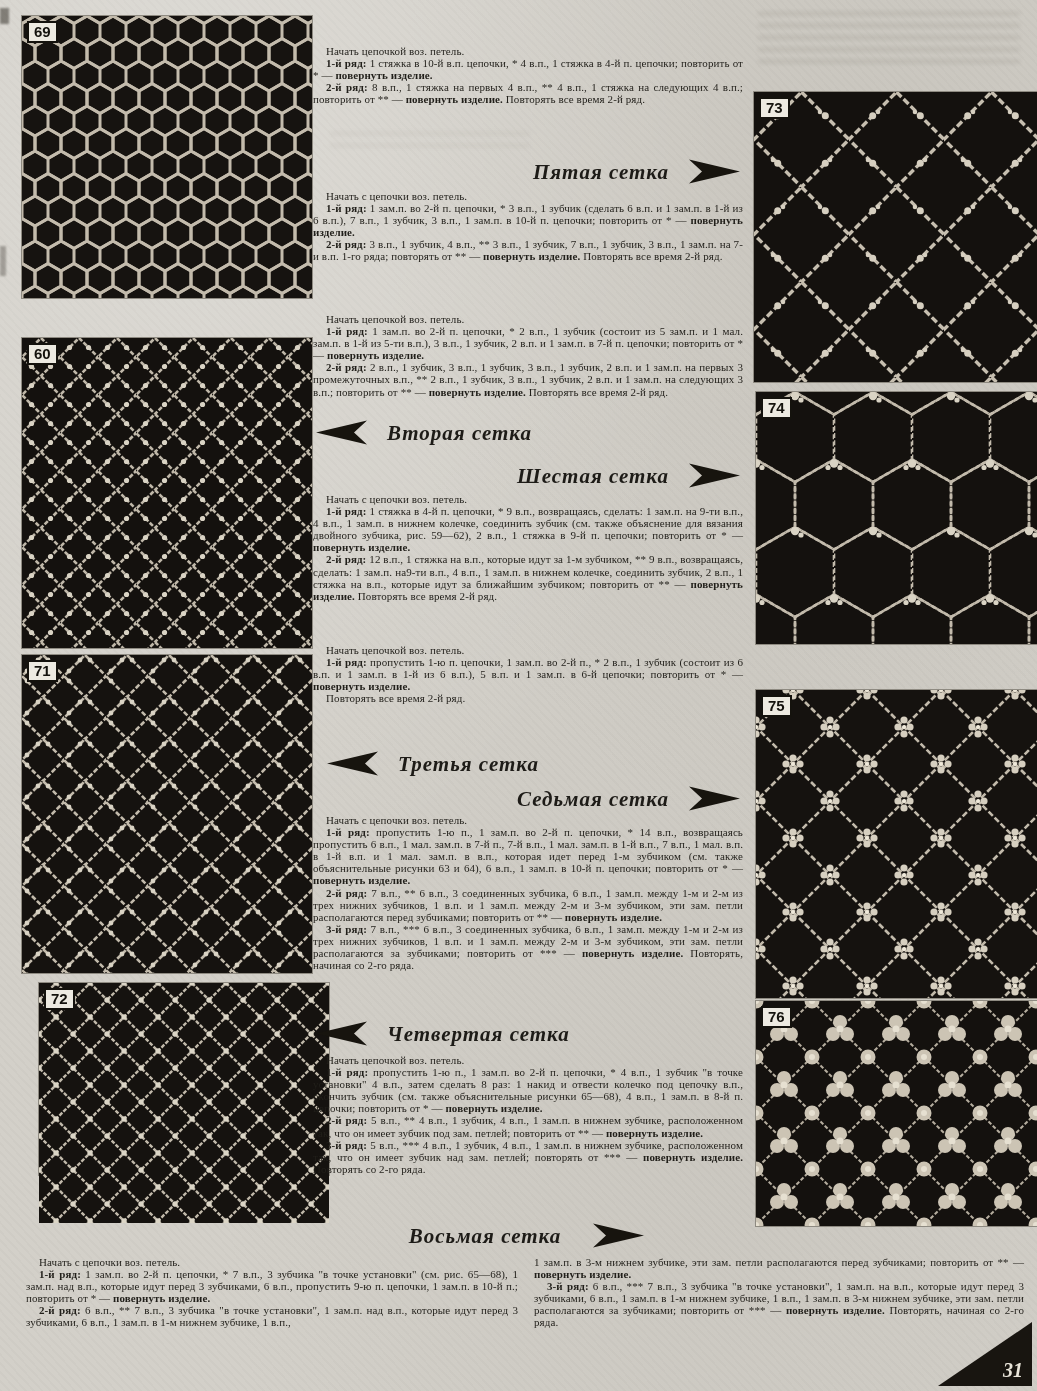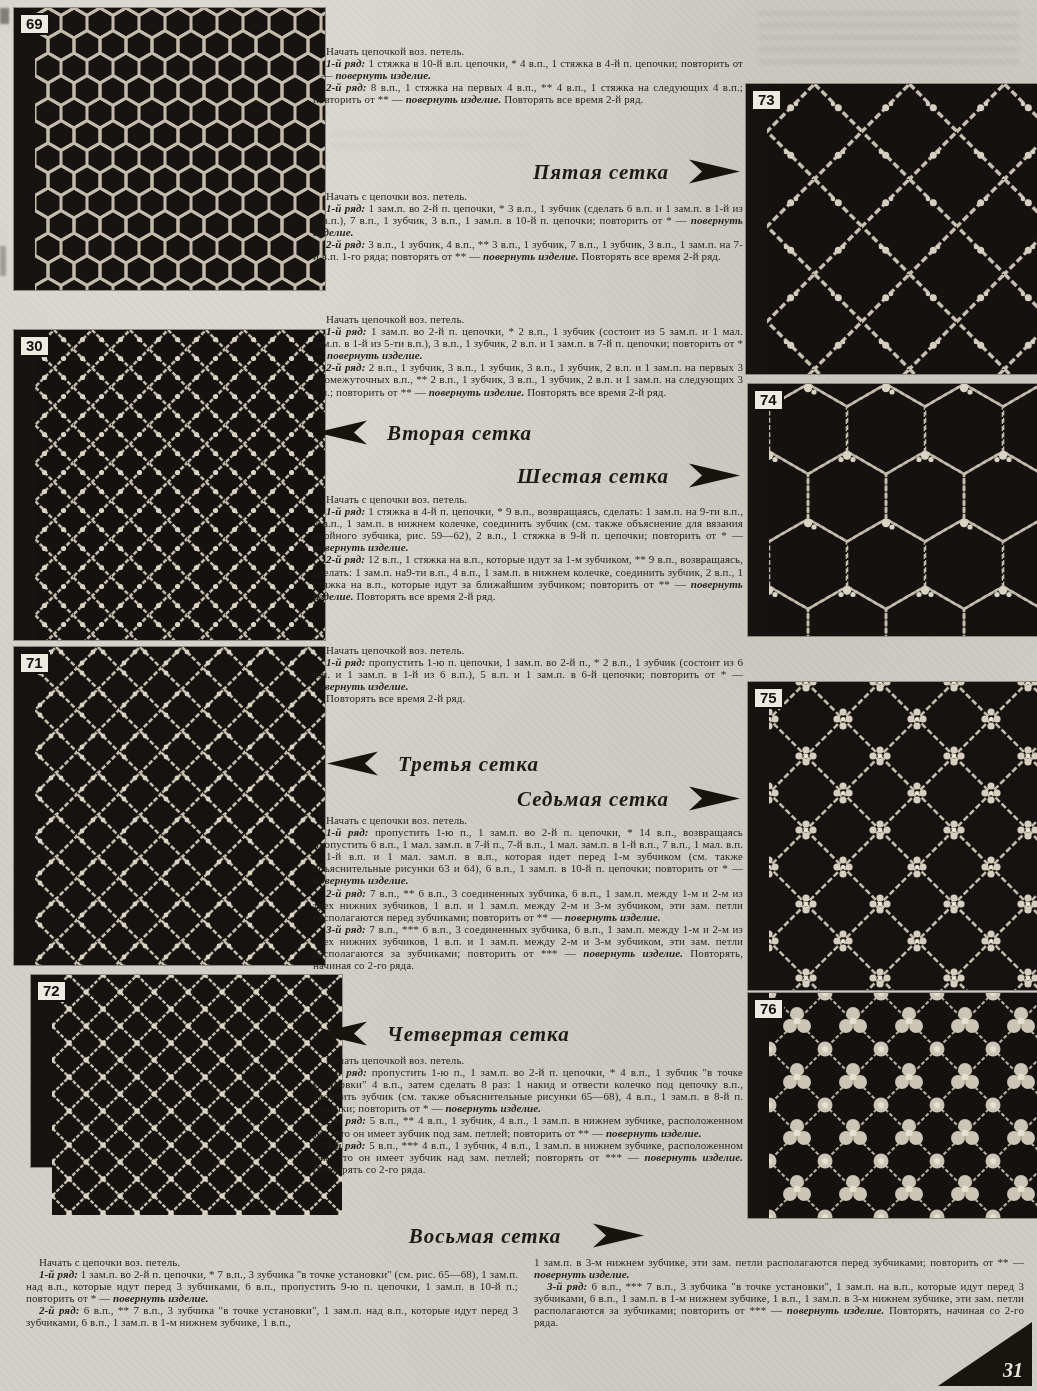--- a/index.html
+++ b/index.html
@@ -7,38 +7,38 @@
   .page{
     position:relative; width:1037px; height:1391px; margin:0 auto; overflow:hidden;
     background:
       radial-gradient(ellipse at 18% 8%, rgba(255,255,255,.22), transparent 45%),
       radial-gradient(ellipse at 85% 15%, rgba(150,145,135,.18), transparent 40%),
       radial-gradient(ellipse at 70% 80%, rgba(125,120,110,.10), transparent 50%),
       repeating-linear-gradient(47deg, rgba(0,0,0,.02) 0 2px, transparent 2px 6px),
       #d3d0c9;
     color:#1d1b17;
   }
-  .photo{position:absolute; margin:0; background:#161310; box-shadow:0 0 0 1px #8e8a81;padding-left:21px;}
+  .photo{position:absolute; margin:8px; background:#161310; box-shadow:0 0 0 1px #8e8a81;}
   .photo svg{display:block;}
   .chip{
     position:absolute; top:5px; left:5px; z-index:2;
     background:#edeae1; color:#14120d; border:2px solid #14120d;
     font:bold 15px/18px "Liberation Sans", sans-serif; padding:0 5px;
   }
   .heading{position:absolute; display:flex; align-items:center; gap:20px; width:430px;}
   .heading.right{justify-content:flex-end;}
   .heading.center{justify-content:center; gap:32px;}
   .ht{font:bold italic 21px/24px "Liberation Serif", serif; font-style:italic; letter-spacing:1px; white-space:nowrap;}
   .arr{display:block;}
   .arr svg{display:block; width:54px; height:27px; fill:#17140e;}
   .tb{position:absolute;}
   .tb p{margin:0; text-align:justify; text-indent:13px;
     font-size:11px; line-height:12.1px; letter-spacing:.1px; color:#211f1a;}
   .tb p.noind{text-indent:0;}
-  .s-bi{font-weight:bold; font-style:italic;}
+  .s-bi{font-weight:bold; }
   .ghost{position:absolute; filter:blur(2px); opacity:.30; pointer-events:none;
     background:repeating-linear-gradient(180deg, rgba(95,90,80,.55) 0 3px, transparent 3px 12px);}
   .smudge{position:absolute; background:#3a362f; opacity:.55; filter:blur(1px);}
   .corner{
     position:absolute; left:938px; top:1322px; width:94px; height:64px;
     background:#181510; clip-path:polygon(100% 0, 100% 100%, 0 100%);
   }
   .corner .pn{
     position:absolute; right:9px; bottom:6px; color:#e9e5da;
     font:bold italic 20px/20px "Liberation Serif", serif; font-style:italic;
@@ -83,21 +83,21 @@
             <circle cx="9.5" cy="9.5" r="2.6"></circle>
               <circle cx="28.5" cy="9.5" r="2.6"></circle>
             <circle cx="28.5" cy="28.5" r="2.6"></circle>
               <circle cx="9.5" cy="28.5" r="2.6"></circle>
           </g>
         </pattern>
       </defs>
       <rect width="290" height="310" fill="#14110e"></rect>
       <rect width="290" height="310" fill="url(#p70)"></rect>
     </svg>
-    <span class="chip">30</span>
+    <span class="chip">60</span>
   </figure>
 
   <figure class="photo" style="left:14px; top:647px; width:290px; height:318px;">
     <svg width="290" height="318">
       <defs>
         <pattern id="p71" width="42" height="42" patternUnits="userSpaceOnUse">
           <path d="M21,0 L42,21 L21,42 L0,21 Z" fill="none" stroke="#c2baab" stroke-width="2.6" stroke-dasharray="5 2"></path>
           <g fill="#d9d3c4">
             <circle cx="16" cy="5" r="2.4"></circle>
               <circle cx="26" cy="5" r="2.4"></circle>

